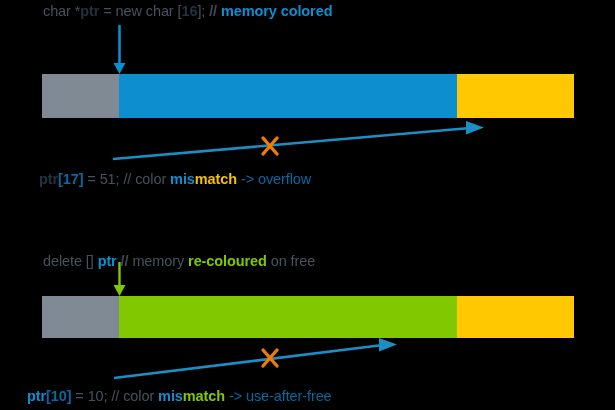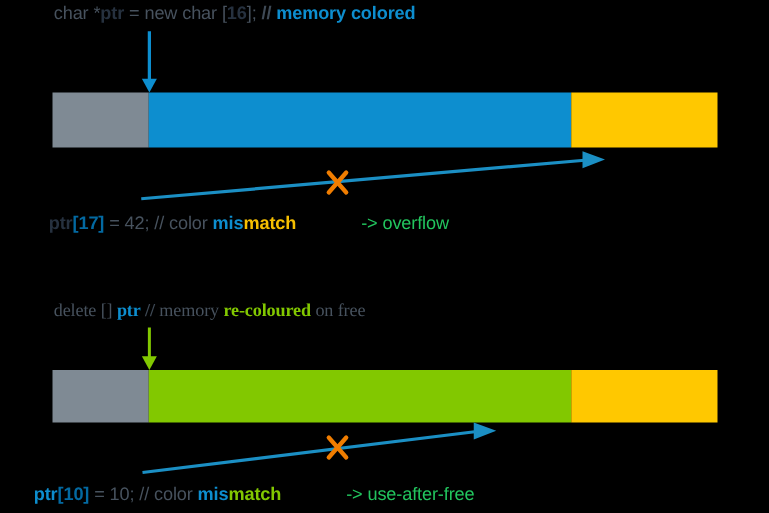--- a/index.html
+++ b/index.html
@@ -29,26 +29,26 @@
     letter-spacing: -0.1px;
     line-height: 18px;
   }
   .tok            { color: #47525e; }
   .tok-dim        { color: #3f4a56; }
   .tok-dark       { color: #0369a1; }
   .tok-blue       { color: #0d8ecf; font-weight: bold; }
   .tok-yellow     { color: #f6bf00; font-weight: bold; }
   .tok-green      { color: #82c800; font-weight: bold; }
   .tok-bold       { font-weight: bold; }
-  .tok-navy       { color: #22c55e; margin-left: 48px; }
+  .tok-navy       { color: #0369a1; }
   .tok-navy-b     { color: #26313f; font-weight: bold; }
 
   .line1 { left: 43px;  top: 2px;   }
   .line2 { left: 39px;  top: 170px; }
-  .line3 { left: 43px;  top: 240px; font-family: Liberation Serif, serif; }
+  .line3 { left: 43px;  top: 252px; }
   .line4 { left: 27px;  top: 387px; }
 
   
   .membar {
     position: absolute;
     display: flex;
     height: 44px;
   }
   .membar.bar-one { left: 42px; top: 74px;  width: 532px; height: 44px; }
   .membar.bar-two { left: 42px; top: 296px; width: 532px; height: 42px; }
@@ -73,21 +73,21 @@
 <div id="stage">
 
   <div class="code-line line1"><span class="tok">char *</span><span class="tok-navy-b">ptr</span><span class="tok"> = new char [</span><span class="tok-navy-b">16</span><span class="tok">]; </span><span class="tok-dim tok-bold">// </span><span class="tok-blue">memory colored</span></div>
 
   <div class="membar bar-one">
     <div class="seg seg-gray" style="width:77px;"></div>
     <div class="seg seg-blue" style="width:338px;"></div>
     <div class="seg seg-yellow" style="width:117px;"></div>
   </div>
 
-  <div class="code-line line2"><span class="tok-navy-b">ptr</span><span class="tok-dark tok-bold">[17]</span><span class="tok"> = 42; </span><span class="tok">// color </span><span class="tok-blue">mis</span><span class="tok-yellow">match</span><span class="tok-navy"> -&gt; overflow</span></div>
+  <div class="code-line line2"><span class="tok-navy-b">ptr</span><span class="tok-dark tok-bold">[17]</span><span class="tok"> = 51; </span><span class="tok">// color </span><span class="tok-blue">mis</span><span class="tok-yellow">match</span><span class="tok-navy"> -&gt; overflow</span></div>
 
   <div class="code-line line3"><span class="tok">delete [] </span><span class="tok-blue">ptr</span><span class="tok">  </span><span class="tok-dim tok-bold">// </span><span class="tok">memory </span><span class="tok-green">re-coloured</span><span class="tok"> on free</span></div>
 
   <div class="membar bar-two">
     <div class="seg seg-gray" style="width:77px;"></div>
     <div class="seg seg-green" style="width:338px;"></div>
     <div class="seg seg-yellow" style="width:117px;"></div>
   </div>
 
   <div class="code-line line4"><span class="tok-blue">ptr</span><span class="tok-dark tok-bold">[10]</span><span class="tok"> = 10; </span><span class="tok">// color </span><span class="tok-blue">mis</span><span class="tok-green">match</span><span class="tok-navy"> -&gt; use-after-free</span></div>

